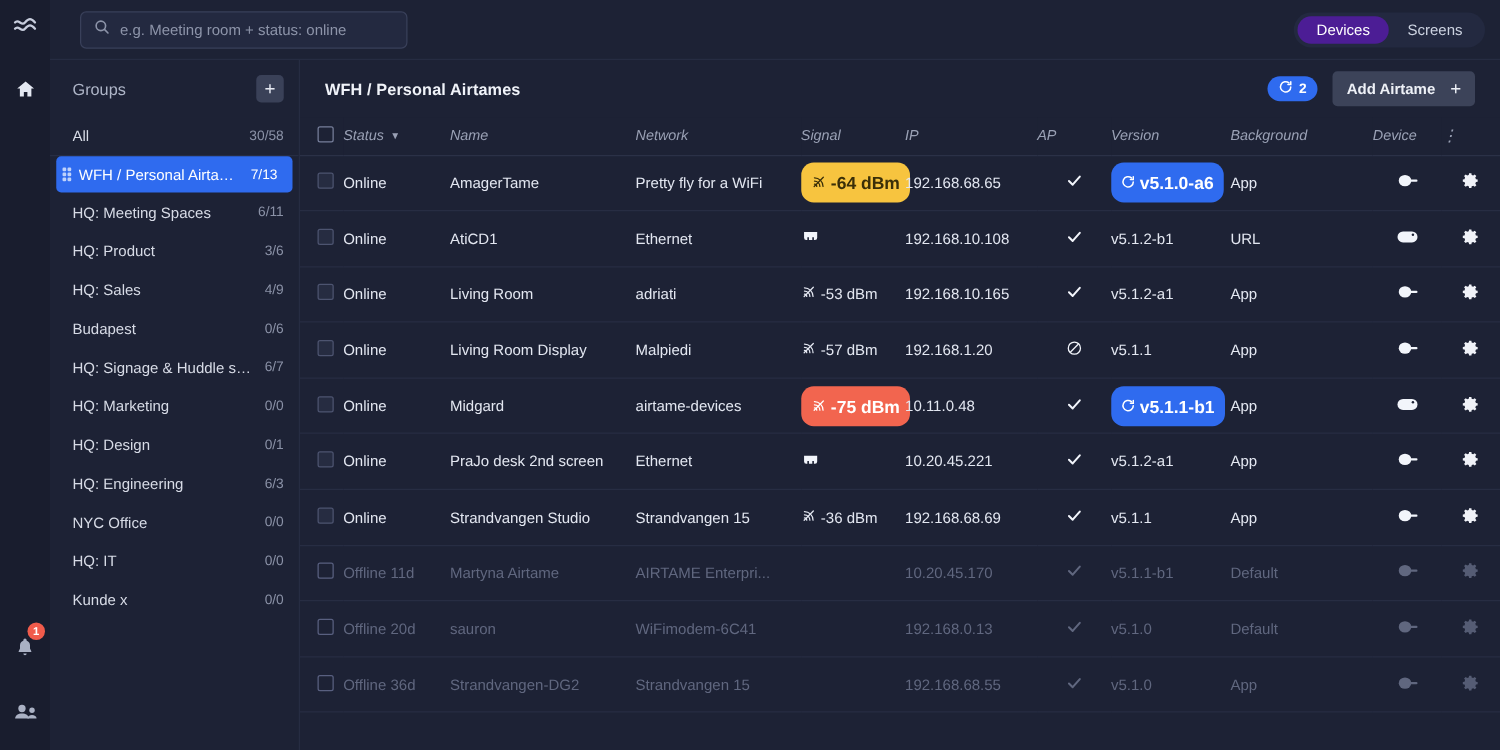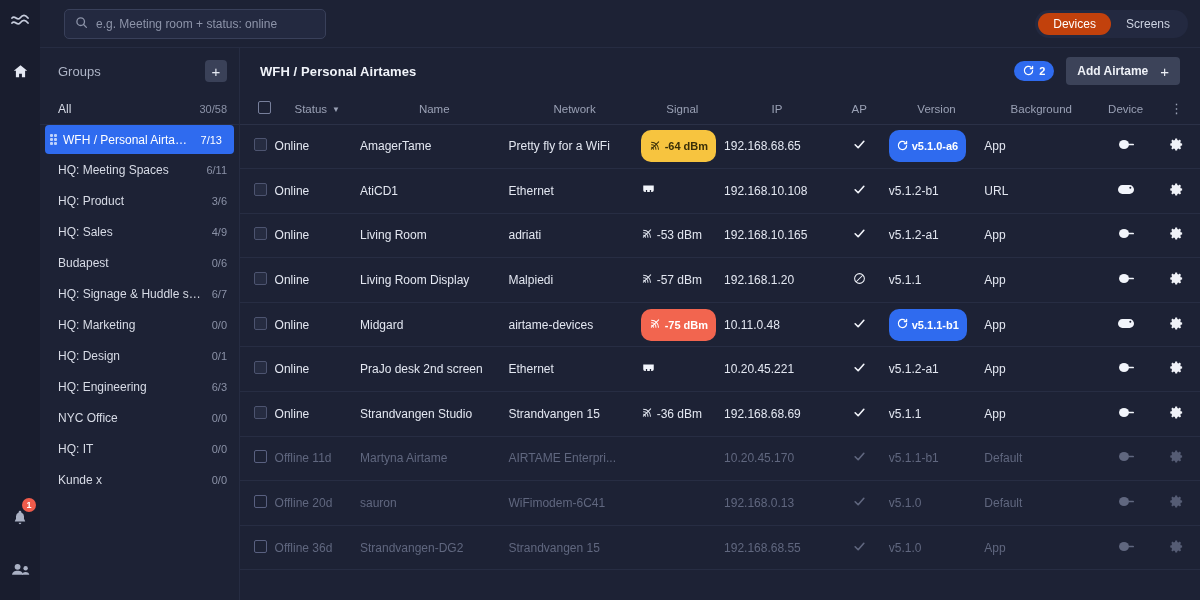--- a/index.html
+++ b/index.html
@@ -73,21 +73,21 @@
     margin-left: auto;
     display: flex; align-items: center;
     background: #232940; border-radius: 15px; padding: 3px;
     height: 28px;
   }
   .seg-btn {
     padding: 0 15px; height: 22px; line-height: 22px;
     border-radius: 11px; font-size: 12px; color: #cdd3e1; cursor: pointer;
     white-space: nowrap;
   }
-  .seg-btn.active { background: #c2410c; color: #fff; }
+  .seg-btn.active { background: #4c1d95; color: #fff; }
 
   
   .body { flex: 1; display: flex; min-height: 0; }
 
   
   .groups {
     width: 200px; flex: 0 0 200px;
     background: #1d2235;
     border-right: 1px solid #262c42;
     display: flex; flex-direction: column;
@@ -147,23 +147,24 @@
     display: flex; align-items: center; gap: 12px;
     font-size: 12px; font-weight: 700; cursor: pointer;
   }
   .add-btn .plus { font-size: 15px; line-height: 1; font-weight: 400; }
 
   
   .table-wrap { flex: 1; min-height: 0; overflow: hidden; }
   table.dev { width: 100%; border-collapse: collapse; table-layout: fixed; }
   table.dev th {
     height: 30px; font-size: 11.5px; font-weight: 400; color: #9aa1b5;
-    text-align: center; background: #1d2235;
+    text-align: left; background: #1d2235;
     border-bottom: 1px solid #2b3147;
     padding: 0;
+    font-style: italic;
   }
   table.dev td {
     height: 44.6px; font-size: 12px; color: #e3e7f1;
     border-bottom: 1px solid #272d43;
     padding: 0; vertical-align: middle;
   }
   .c-chk   { width: 34px; padding-left: 14px !important; }
   .c-stat  { width: 84px; }
   .c-name  { width: 146px; }
   .c-net   { width: 130px; }
@@ -180,21 +181,21 @@
     border: 1px solid #4d5470; background: #262c41;
     display: inline-block; cursor: pointer;
   }
   .chk.headbox { border: 1px solid #777f9b; background: transparent; }
 
   .sortarrow { display: inline-block; margin-left: 5px; font-size: 8px; color: #9aa1b5; vertical-align: 1px; }
 
   .badge {
     display: inline-flex; align-items: center; gap: 4px;
     height: 19px; padding: 16px 8px; border-radius: 10px;
-    font-size: 11px; font-weight: 700; white-space: nowrap;
+    font-size: 14px; font-weight: 700; white-space: nowrap;
   }
   .badge.amber { background: #f7c43f; color: #3a2f08; }
   .badge.red   { background: #f2654f; color: #fff; }
   .badge.blue  { background: #2f6bef; color: #fff; }
   .sig-plain { display: inline-flex; align-items: center; gap: 4px; color: #e3e7f1; font-size: 12px; }
 
   .ok  { color: #f2f5fb; font-size: 13px; }
   .ban { color: #f2f5fb; }
 
   .cog { color: #f0f2f8; cursor: pointer; }

